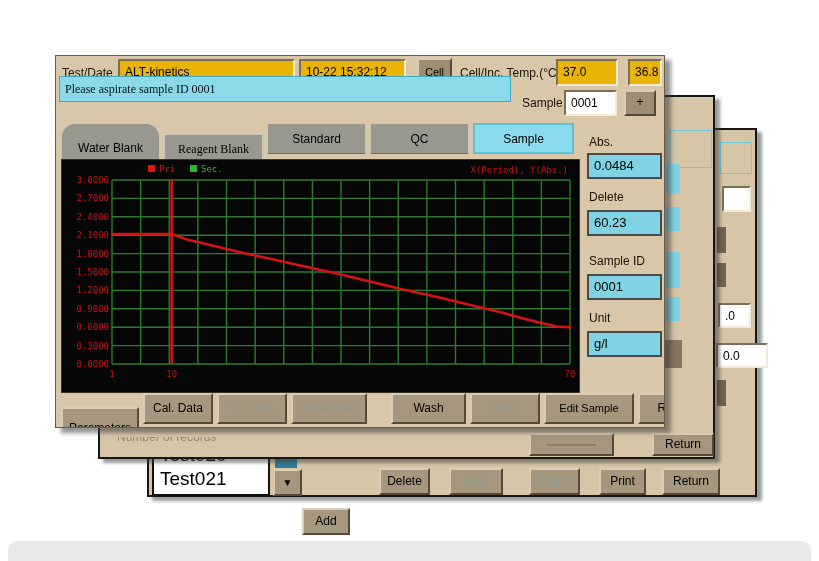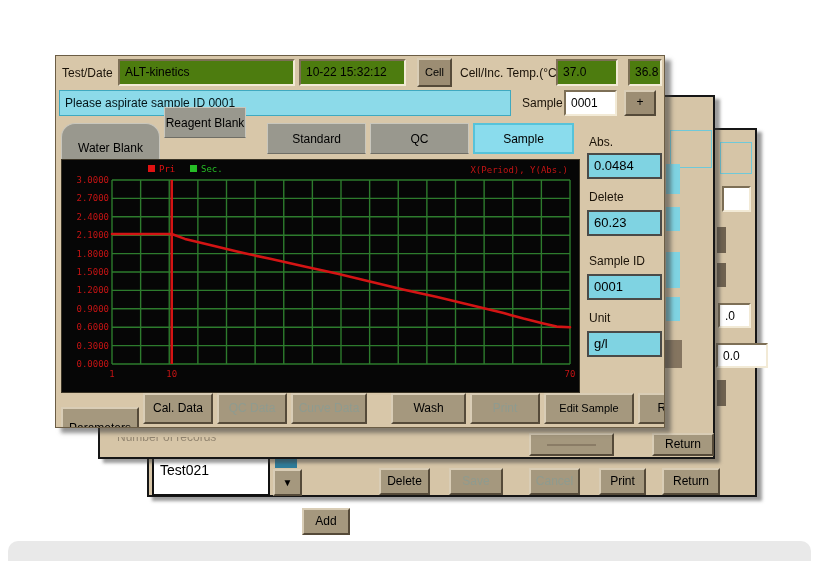--- a/index.html
+++ b/index.html
@@ -13,21 +13,21 @@
   .win-front { left: 55px; top: 55px; width: 610px; height: 373px; z-index: 3;
     border: 1px solid #6b5d45; box-shadow: 6px 5px 4px rgba(60,60,60,.55); overflow: hidden; }
   .win-middle { left: 98px; top: 95px; width: 617px; height: 364px; z-index: 2;
     background: #d6c5a7; border: 2px solid #161616; box-shadow: 5px 4px 3px rgba(60,60,60,.5); }
   .win-back { left: 147px; top: 128px; width: 610px; height: 369px; z-index: 1;
     background: #d6c5a7; border: 2px solid #161616; box-shadow: 5px 4px 3px rgba(60,60,60,.5); }
 
   .abs { position: absolute; }
   .lbl { font-size: 12px; color: #1a1208; white-space: nowrap; }
 
-  .inset { background: #4d7c0f; border-top: 2px solid #7d6f56; border-left: 2px solid #7d6f56;
+  .inset { background: #eab308; border-top: 2px solid #7d6f56; border-left: 2px solid #7d6f56;
     border-bottom: 2px solid #f2ead6; border-right: 2px solid #f2ead6;
     font-size: 12px; color: #000; padding: 4px 0 0 5px; white-space: nowrap; overflow: hidden; }
   .inset.white { background: #ffffff; }
 
   .btn { background: #a5987e; border-top: 2px solid #d9cdb6; border-left: 2px solid #d9cdb6;
     border-bottom: 2px solid #554a39; border-right: 2px solid #554a39;
     color: #000; font-size: 12px; display: flex; align-items: center; justify-content: center;
     text-align: center; line-height: 1.12; cursor: default; white-space: nowrap; }
   .btn.disabled { color: #8f9b8f; }
   .btn.dark { background: #9c8d73; }
@@ -47,21 +47,21 @@
   .sliver { background: #7fd3e2; }
   .outline-panel { border: 1px solid #6fc9d9; }
   .nub { background: #6f6250; }
 
   .faint-clip { height: 10px; overflow: hidden; opacity: .55; }
   .faint-clip span { display: block; margin-top: -7px; font-size: 12px; color: #5c5244; white-space: nowrap; }
 
   .smudge-btn::after { content: ""; display: block; width: 60%; height: 2px; background: #8a7c66; margin: 0 auto; }
 
   .listbox { background: #ffffff; border: 2px solid #111; overflow: hidden; }
-  .listbox .item { font-size: 14px; color: #000; padding: 2px 0 0 6px; white-space: nowrap; }
+  .listbox .item { font-size: 19px; color: #000; padding: 2px 0 0 6px; white-space: nowrap; }
 
   .teal-strip { background: #2e7c9a; }
   .drop-btn { font-size: 10px; }
 </style>
 </head>
 <body>
 
 <div class="stage">
 
   <div class="bottom-bar"></div>
@@ -108,27 +108,27 @@
   <div class="window win-front">
 
     <div class="abs lbl" style="left:6px;top:10px;">Test/Date</div>
     <div class="abs inset" style="left:62px;top:3px;width:177px;height:27px;">ALT-kinetics</div>
     <div class="abs inset" style="left:243px;top:3px;width:107px;height:27px;">10-22 15:32:12</div>
     <div class="abs btn dark" style="left:361px;top:2px;width:35px;height:29px;font-size:11px;">Cell</div>
     <div class="abs lbl" style="left:404px;top:10px;">Cell/Inc. Temp.(°C)</div>
     <div class="abs inset" style="left:500px;top:3px;width:62px;height:27px;">37.0</div>
     <div class="abs inset" style="left:572px;top:3px;width:34px;height:27px;">36.8</div>
 
-    <div class="abs status-bar" style="left:3px;top:34px;width:452px;height:26px;">Please aspirate sample ID 0001</div>
+    <div class="abs status-bar" style="left:3px;top:20px;width:452px;height:26px;font-family:Liberation Serif, serif;">Please aspirate sample ID 0001</div>
     <div class="abs lbl" style="left:466px;top:40px;">Sample ID</div>
     <div class="abs inset white" style="left:508px;top:34px;width:53px;height:26px;">0001</div>
     <div class="abs btn dark" style="left:568px;top:34px;width:32px;height:26px;font-size:12px;">+</div>
 
     <div class="abs tab" style="left:5px;top:67px;width:99px;height:49px;border-radius:14px;">Water Blank</div>
-    <div class="abs tab" style="left:108px;top:51px;width:82px;height:31px;">Reagent Blank</div>
+    <div class="abs tab" style="left:108px;top:78px;width:99px;height:31px;font-family:Liberation Serif, serif;">Reagent Blank</div>
     <div class="abs tab" style="left:211px;top:67px;width:99px;height:31px;">Standard</div>
     <div class="abs tab" style="left:314px;top:67px;width:99px;height:31px;">QC</div>
     <div class="abs tab active" style="left:417px;top:67px;width:101px;height:31px;">Sample</div>
 
     <div class="abs chart-frame" id="chart-host" style="left:5px;top:103px;width:519px;height:234px;"><svg width="517" height="232" viewBox="0 0 517 232">
           <rect x="0" y="0" width="517" height="232" fill="#060606"></rect>
           <line x1="50" y1="20" x2="50" y2="204" stroke="#2d7b2d" stroke-width="1.4"></line>
           <line x1="78.625" y1="20" x2="78.625" y2="204" stroke="#2d7b2d" stroke-width="1.4"></line>
           <line x1="107.25" y1="20" x2="107.25" y2="204" stroke="#2d7b2d" stroke-width="1.4"></line>
           <line x1="135.875" y1="20" x2="135.875" y2="204" stroke="#2d7b2d" stroke-width="1.4"></line>

